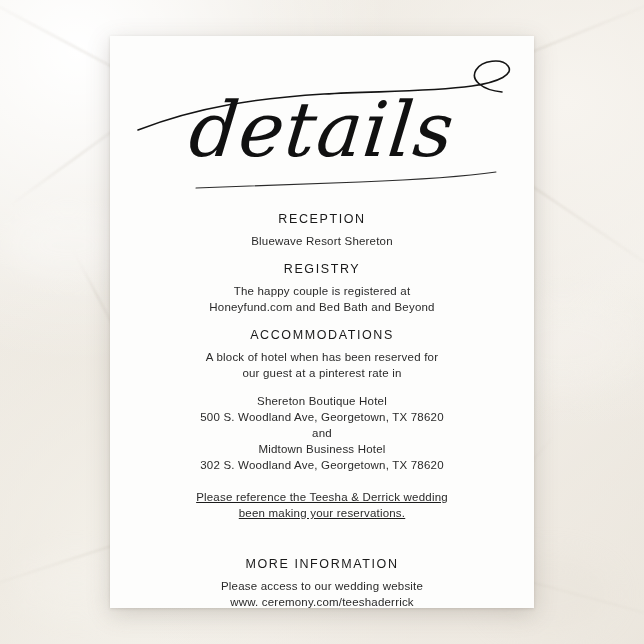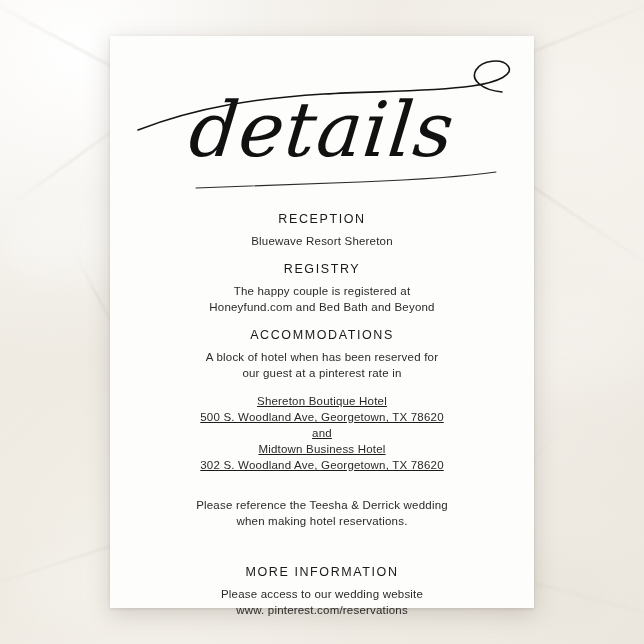--- a/index.html
+++ b/index.html
@@ -120,22 +120,22 @@
     font-weight: 400;
     color: #1a1a1a;
     margin-bottom: 7px;
   }
   .sec-line {
     font-size: 11.5px;
     line-height: 16px;
     color: #2a2a2a;
     letter-spacing: .2px;
   }
-  .addr-group { margin-top: 12px; text-decoration: underline; }
-  .note { margin-top: 24px; }
+  .addr-group { margin-top: 12px; }
+  .note { margin-top: 16px; text-decoration: underline; }
   .more { margin-top: 36px; }
 </style>
 </head>
 <body>
 
 <div class="stage">
 
   <div class="veining">
     <div class="v v1"></div>
     <div class="v v2"></div>
@@ -183,26 +183,26 @@
           <div class="addr-group">
             <div class="sec-line">Shereton Boutique Hotel</div>
             <div class="sec-line">500 S. Woodland Ave, Georgetown, TX 78620</div>
             <div class="sec-line">and</div>
             <div class="sec-line">Midtown Business Hotel</div>
             <div class="sec-line">302 S. Woodland Ave, Georgetown, TX 78620</div>
           </div>
 
           <div class="note">
             <div class="sec-line">Please reference the Teesha &amp; Derrick wedding</div>
-            <div class="sec-line">when making hotel reservations.</div>
+            <div class="sec-line">been making your reservations.</div>
           </div>
         </div>
 
         <div class="sec more">
           <div class="sec-head">MORE INFORMATION</div>
           <div class="sec-line">Please access to our wedding website</div>
-          <div class="sec-line">www. pinterest.com/reservations</div>
+          <div class="sec-line">www. ceremony.com/teeshaderrick</div>
         </div>
 
       </div>
     </div>
   </div>
 </div>
 
 </body></html>

